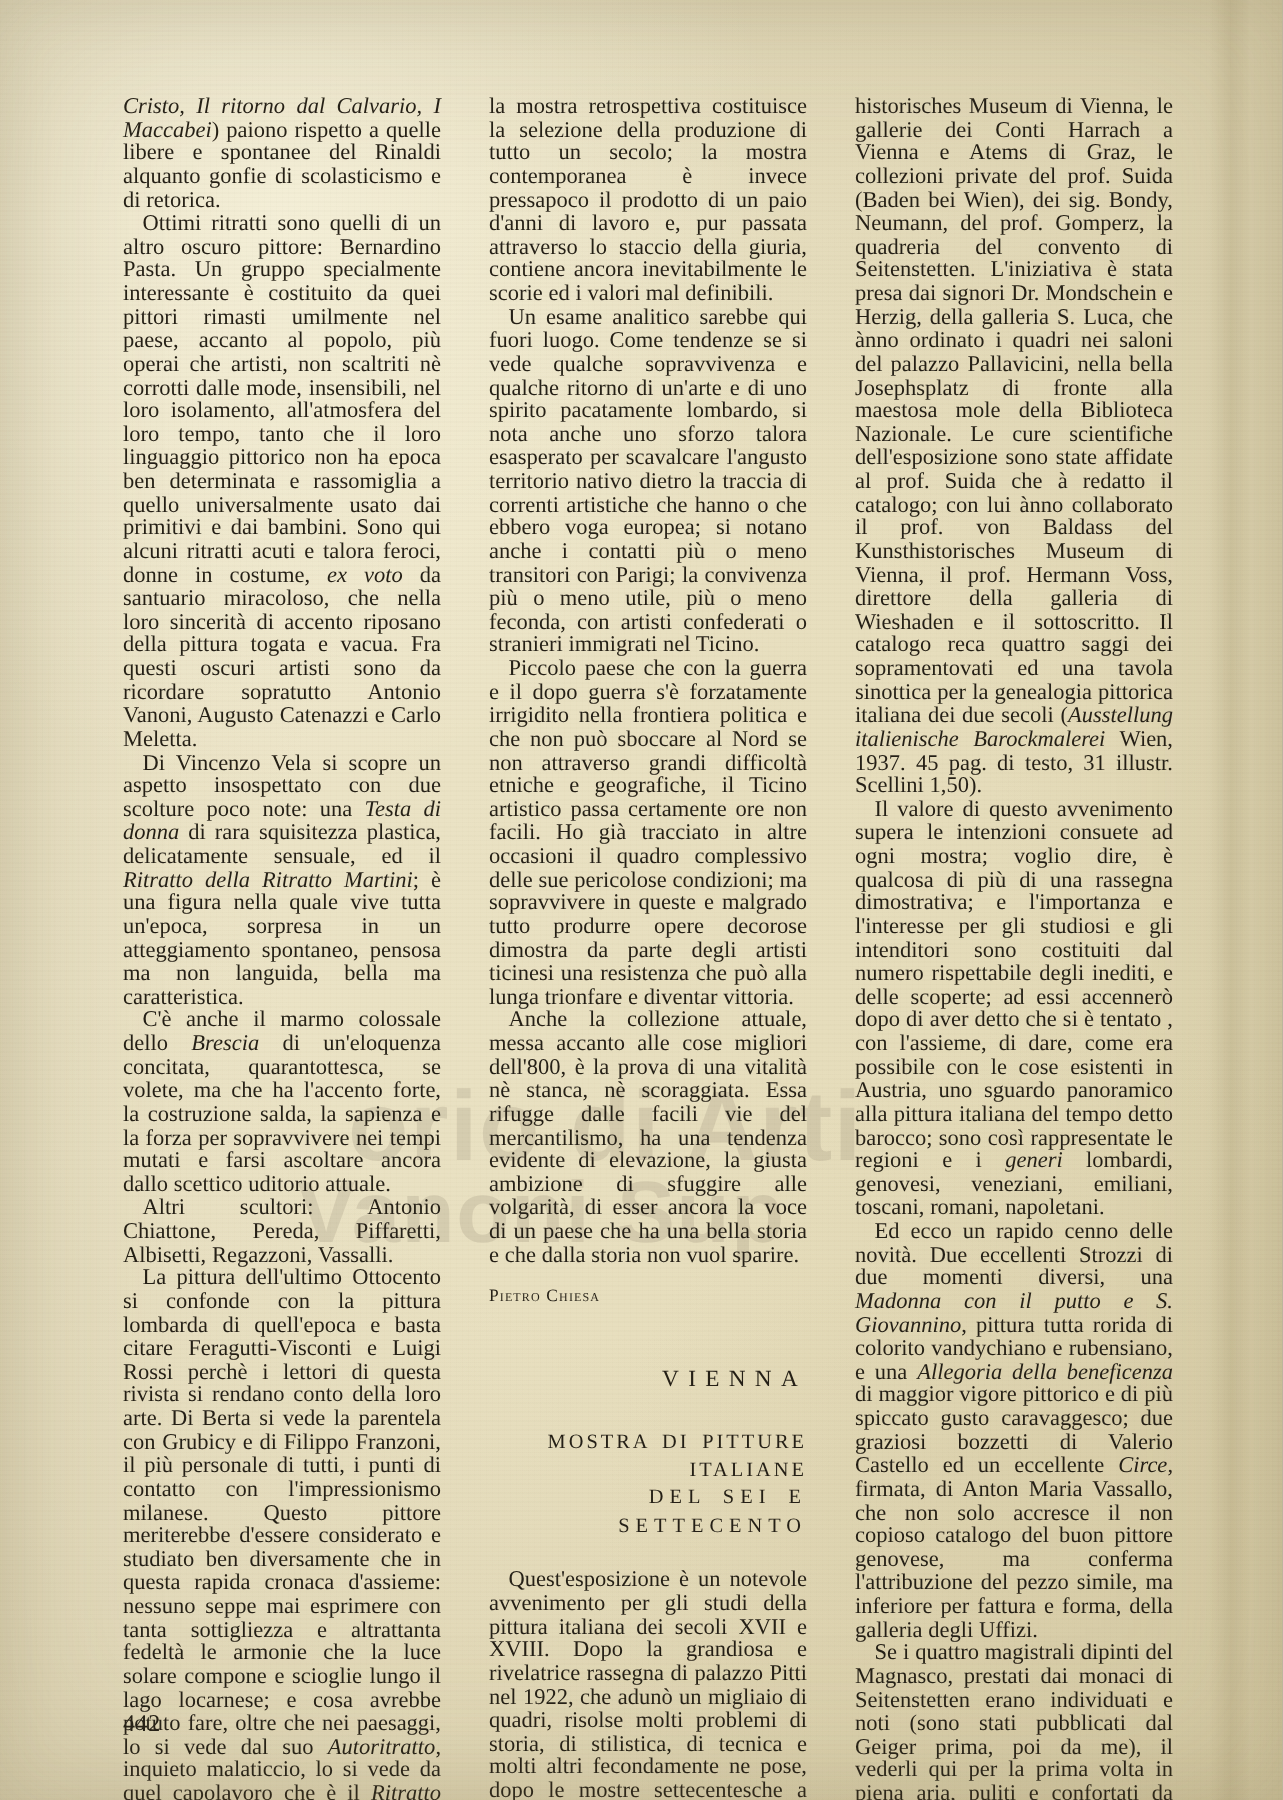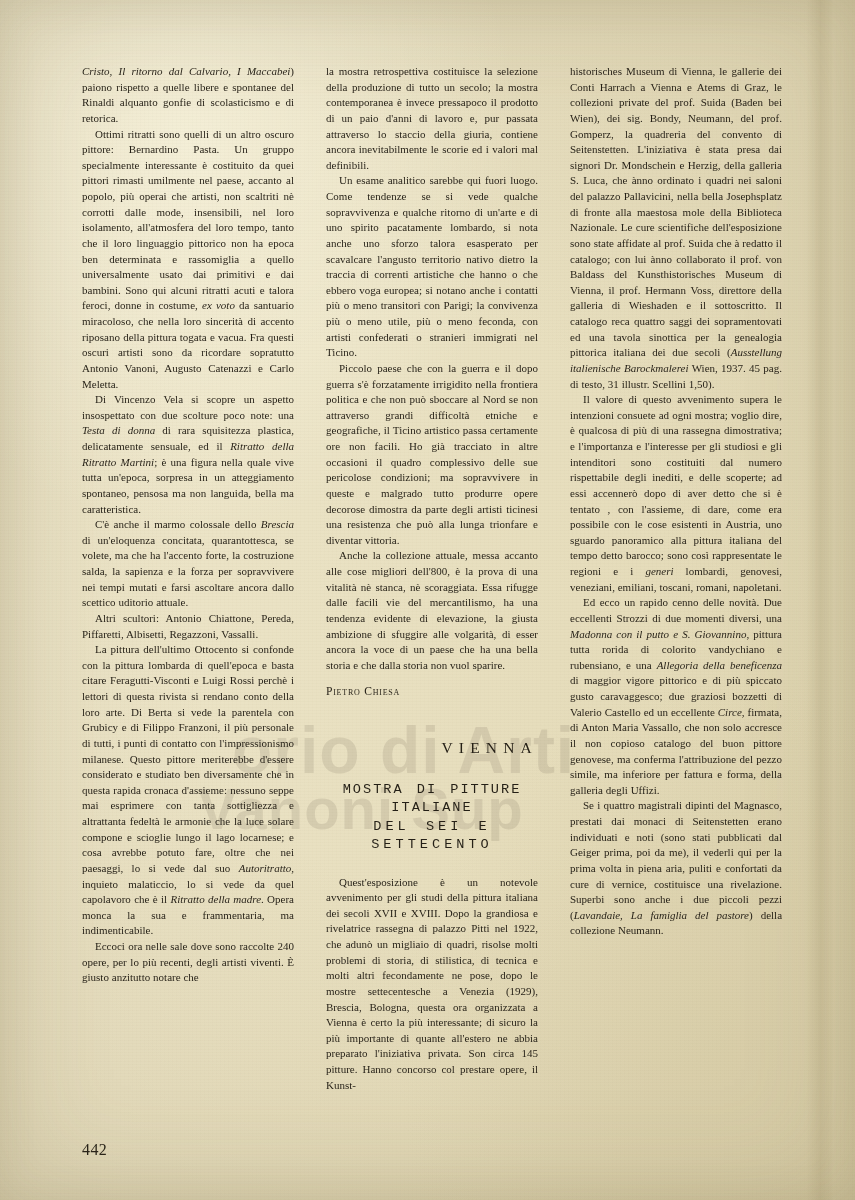--- a/index.html
+++ b/index.html
@@ -88,21 +88,21 @@
   .col {
     width: 212px;
     margin-right: 32px;
   }
   .col:last-child { margin-right: 0; }
 
   p {
     margin: 0;
     text-align: justify;
     text-justify: inter-word;
-    font-size: 11px;
+    font-size: 15px;
     line-height: 15.62px;
     text-indent: 13px;
     hyphens: manual;
     word-spacing: 0.1px;
   }
   p.noindent { text-indent: 0; }
   i, em { font-style: italic; }
 
   .byline {
     margin-top: 11px;
@@ -116,28 +116,27 @@
   .city-heading {
     text-align: right;
     font-size: 15.5px;
     letter-spacing: 6.2px;
     margin-top: 40px;
     margin-bottom: 0;
     text-indent: 0;
     text-transform: none;
   }
   .section-heading {
-    text-align: center;
+    text-align: right;
     font-size: 13.6px;
     letter-spacing: 2.0px;
     margin-top: 25px;
     text-indent: 0;
     line-height: 18.5px;
     word-spacing: 3px;
-    font-family: Liberation Mono, monospace;
   }
   .section-heading .ln2 {
     display: block;
     letter-spacing: 4.0px;
     word-spacing: 4px;
   }
   .after-heading { margin-top: 20px; }
 
   .page-number {
     position: absolute;

